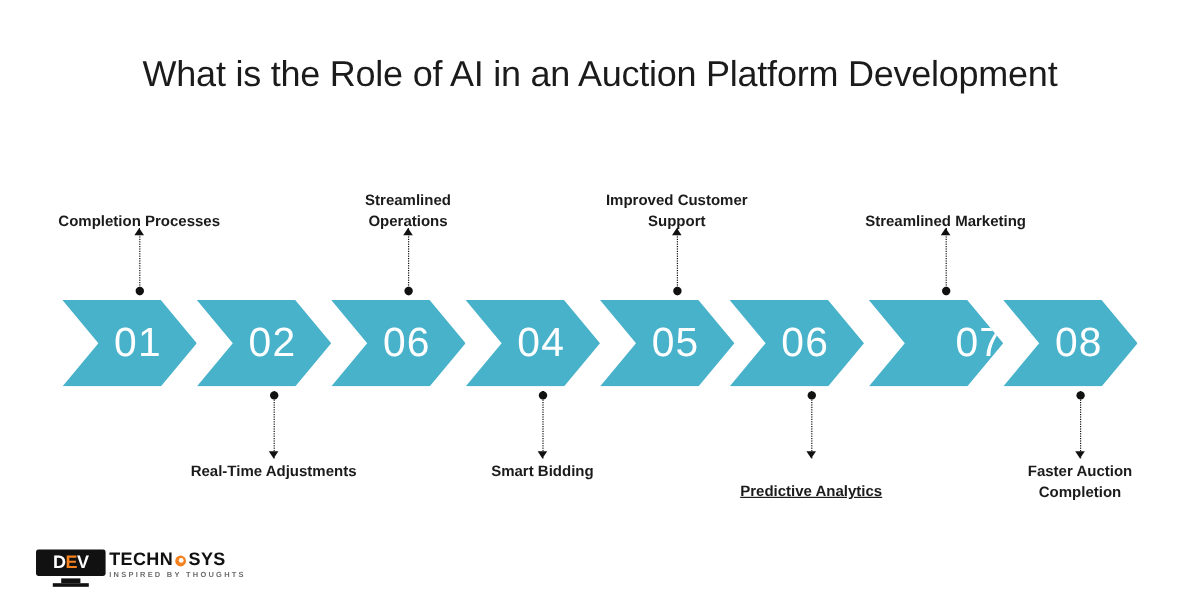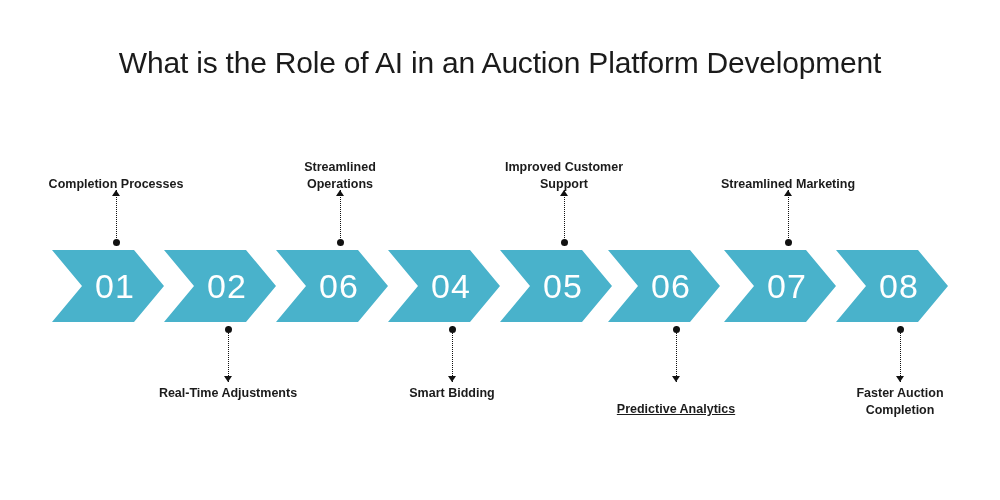--- a/index.html
+++ b/index.html
@@ -293,22 +293,39 @@
       </div>
       <div class="chevron" style="left: 388px; top: 250px; position: absolute;">
         <span class="chevron-num">04</span>
       </div>
       <div class="chevron" style="left: 500px; top: 250px; position: absolute;">
         <span class="chevron-num">05</span>
       </div>
       <div class="chevron" style="left: 608px; top: 250px; position: absolute; justify-content: center;">
         <span class="chevron-num">06</span>
       </div>
-      <div class="chevron" style="left: 724px; top: 250px; position: absolute;">
+      <div class="chevron" style="left: 724px; top: 250px; position: absolute; justify-content: flex-end;">
         <span class="chevron-num">07</span>
       </div>
       <div class="chevron" style="left: 836px; top: 250px; position: absolute;">
         <span class="chevron-num">08</span>
       </div>
     </div>
 
+  <div class="logo">
+    <div class="logo-monitor">
+      <div class="logo-screen">
+        <span class="logo-dev"><span>D</span><span class="v-accent">E</span><span>V</span></span>
+      </div>
+      <div class="logo-stand"></div>
+      <div class="logo-base"></div>
+    </div>
+    <div class="logo-right">
+      <div class="logo-word">
+        <span>TECHN</span>
+        <span class="logo-gear"></span>
+        <span>SYS</span>
+      </div>
+      <div class="logo-tag">INSPIRED BY THOUGHTS</div>
+    </div>
+  </div>
 
 </div>
 
 </body></html>

